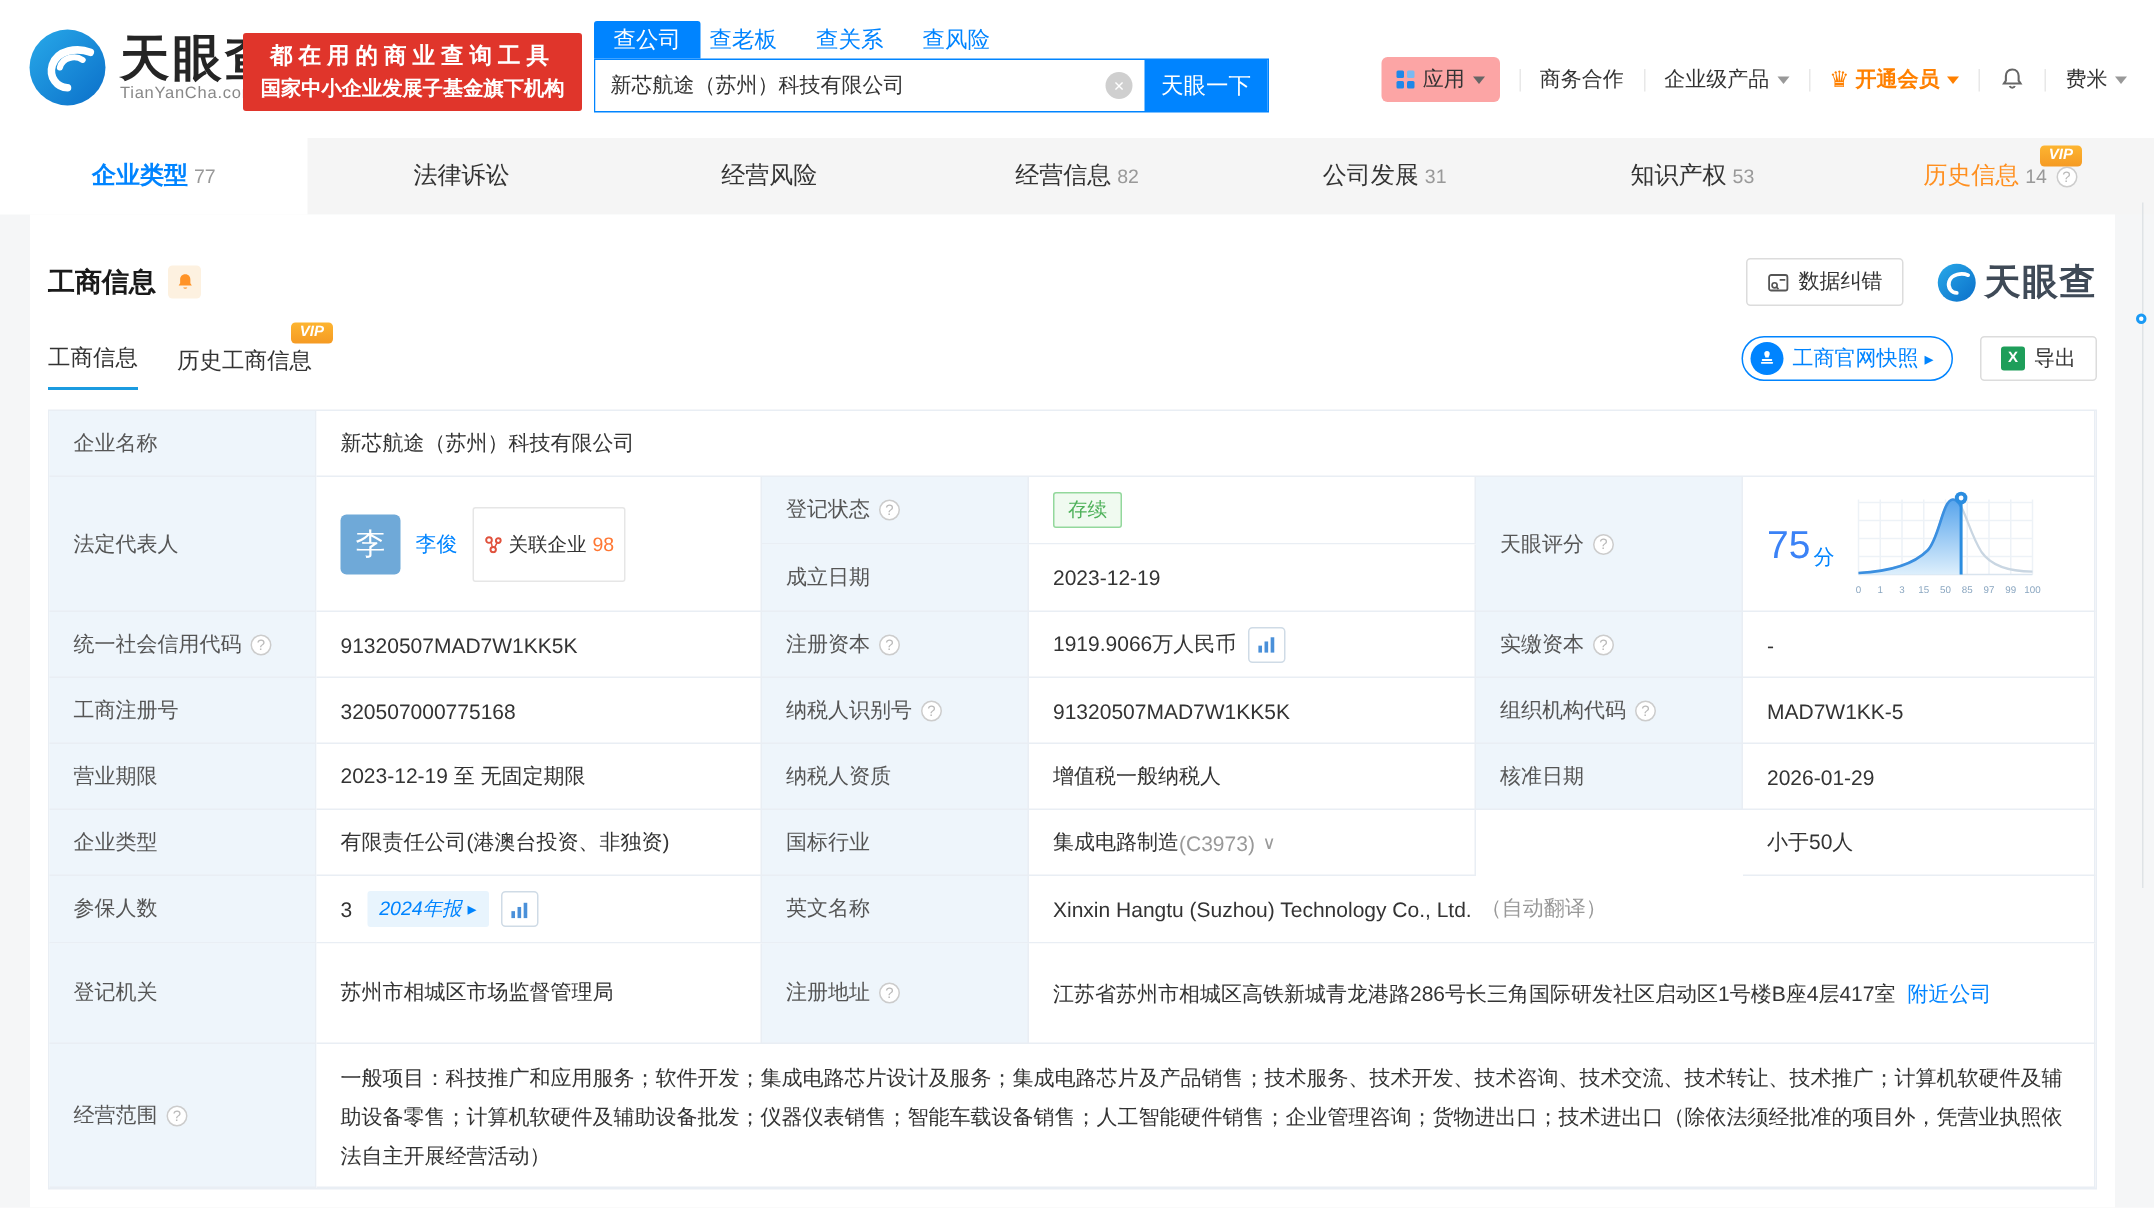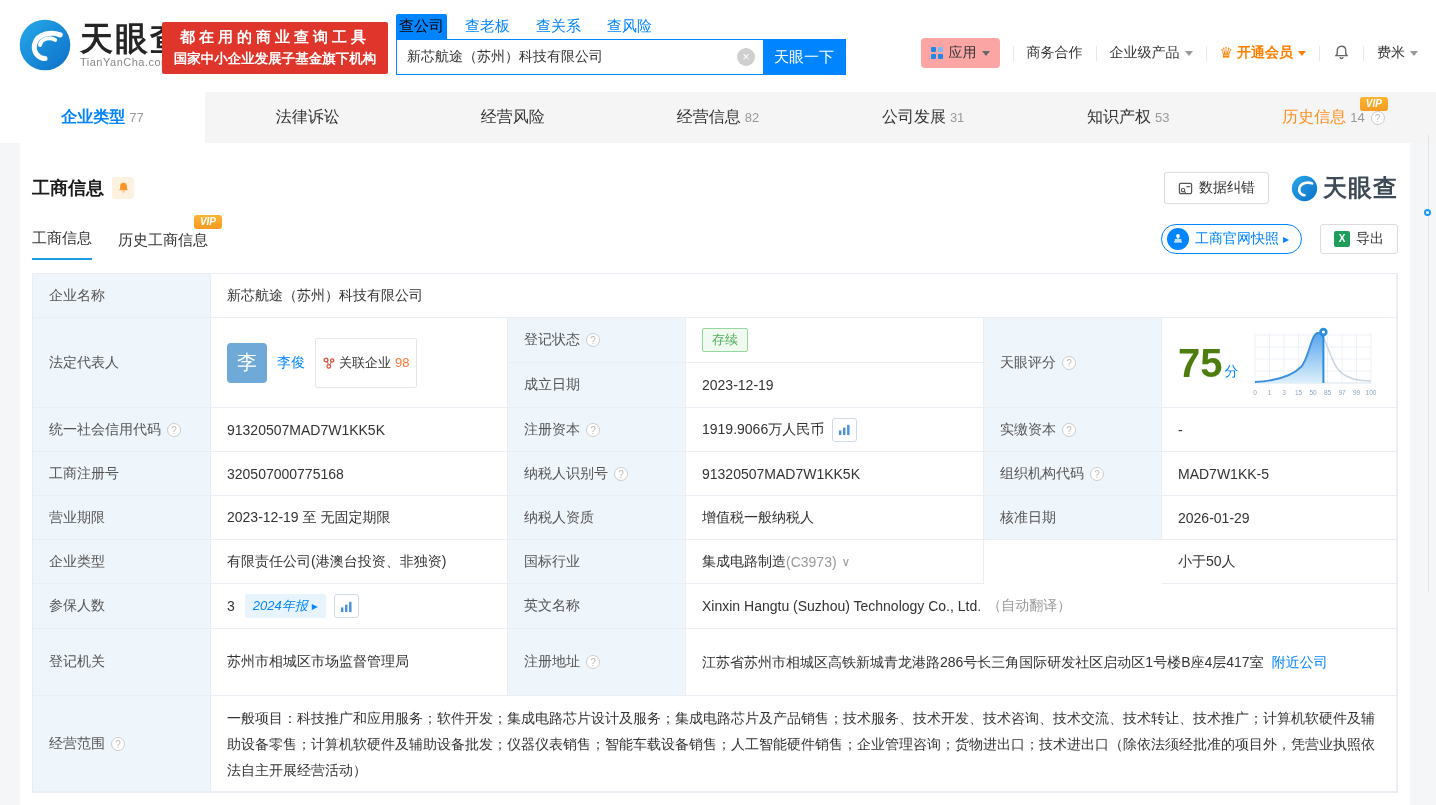--- a/index.html
+++ b/index.html
@@ -13,21 +13,21 @@
   .logo .ltxt { margin-left:8px; }
   .logo .lbrand { font-size:33px; font-weight:bold; color:#252525; letter-spacing:2px; line-height:34px;}
   .logo .ldom { font-size:11px; color:#888; letter-spacing:.5px; }
   .promo { position:absolute; left:162px; top:22px; width:226px; height:52px; background:#e0352b;
     border-radius:2px; color:#fff; display:flex; flex-direction:column; justify-content:center; align-items:center; }
   .promo .p1 { font-size:15px; font-weight:bold; letter-spacing:4px; }
   .promo .p2 { font-size:13.5px; font-weight:bold; margin-top:3px; }
   .sbox { position:absolute; left:396px; top:13px; width:450px; }
   .stabs { display:flex; align-items:flex-end; height:26px; }
   .stab { font-size:15px; color:#0084ff; margin-right:26px; cursor:pointer; padding:3px 0; }
-  .stab.on { background:#0084ff; color:#000000; padding:3px 3px; margin-right:18px; border-radius:2px 2px 0 0; }
+  .stab.on { background:#0084ff; color:#ffffff; padding:3px 13px; margin-right:6px; border-radius:2px 2px 0 0; }
   .srow { display:flex; height:36px; border:1px solid #0084ff; }
   .srow input { flex:1; border:none; outline:none; font-size:14px; color:#333; padding:0 10px;
     font-family:"Liberation Sans","DejaVu Sans",sans-serif; }
   .sclear { width:18px; height:18px; border-radius:50%; background:#cfcfcf; color:#fff; font-size:12px;
     line-height:18px; text-align:center; align-self:center; margin-right:8px; cursor:pointer; }
   .sbtn { width:82px; background:#0084ff; color:#fff; font-size:15px; border:none; cursor:pointer;
     font-family:"Liberation Sans","DejaVu Sans",sans-serif; }
   .topnav { position:absolute; right:18px; top:38px; display:flex; align-items:center; font-size:14px; color:#333; }
   .tn-sep { width:1px; height:15px; background:#e8e8e8; margin:0 13px; }
   .tn-item { display:flex; align-items:center; cursor:pointer; white-space:nowrap; }
@@ -92,21 +92,21 @@
     display:flex; flex-wrap:wrap; align-content:center; }
   .link { color:#0084ff; cursor:pointer; }
   .gray { color:#999; }
   .badge-green { color:#4eb15a; background:#f0faf0; border:1px solid #93d89c; border-radius:2px;
     font-size:13px; padding:2px 9px; }
   .avatar { width:40px; height:40px; background:#6fa9d8; border-radius:4px; color:#fff; font-size:20px;
     display:flex; align-items:center; justify-content:center; margin-right:10px; flex:none;}
   .rel-badge { display:flex; align-items:center; border:1px solid #e6e6e6; border-radius:2px; padding:15px 7px;
     margin-left:10px; font-size:13px; cursor:pointer; background:#fff; }
   .rel-badge .n { color:#ff7733; margin-left:4px; }
-  .score-num { font-size:40px; font-weight:bold; color:#4d7c0f; line-height:1; }
+  .score-num { font-size:26px; font-weight:normal; color:#3b82f6; line-height:1; }
   .score-unit { font-size:14px; color:#0084ff; margin:18px 8px 0 2px; }
   .ic-btn { width:25px; height:24px; border:1px solid #cfdbe6; border-radius:3px; background:#fff;
     display:flex; align-items:center; justify-content:center; cursor:pointer; margin-left:8px; flex:none;}
   .yr-badge { background:#e8f4fd; color:#0084ff; font-size:13px; padding:3px 8px; border-radius:2px;
     margin-left:10px; cursor:pointer; display:flex; align-items:center;font-style:italic;}
   .chev { color:#999; font-size:12px; margin-left:5px; }
 
   
   .rail { position:absolute; right:7px; top:135px; width:1px; height:457px; background:#dfe3e6; }
   .rail .dot { position:absolute; left:-4px; top:74px; width:7px; height:7px; border:2px solid #1a9af5;

